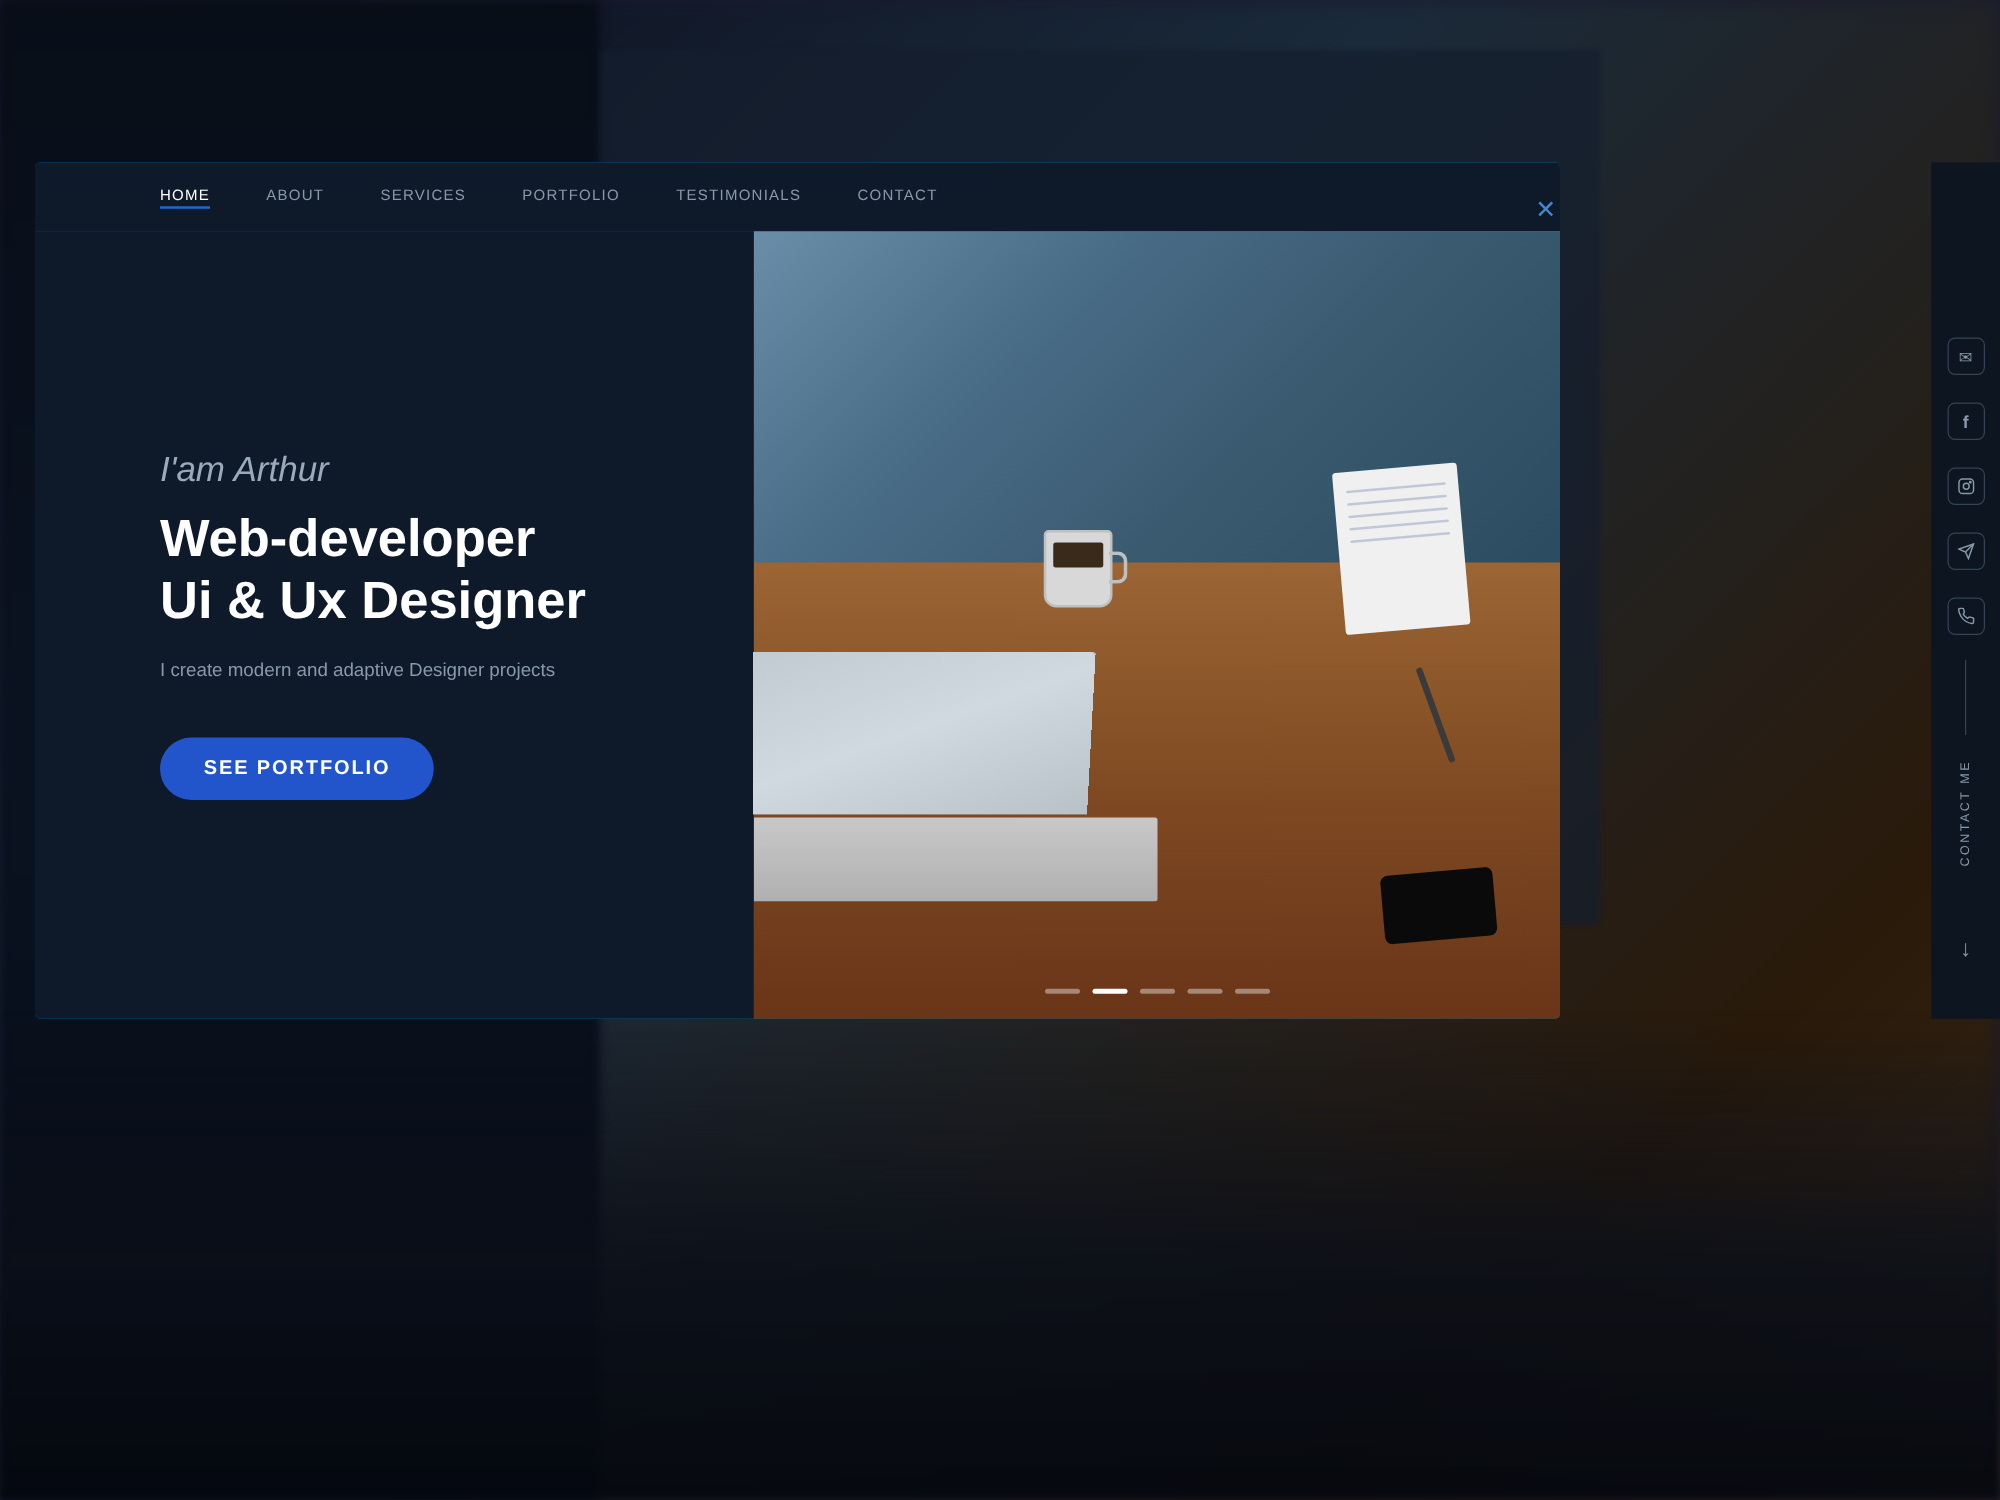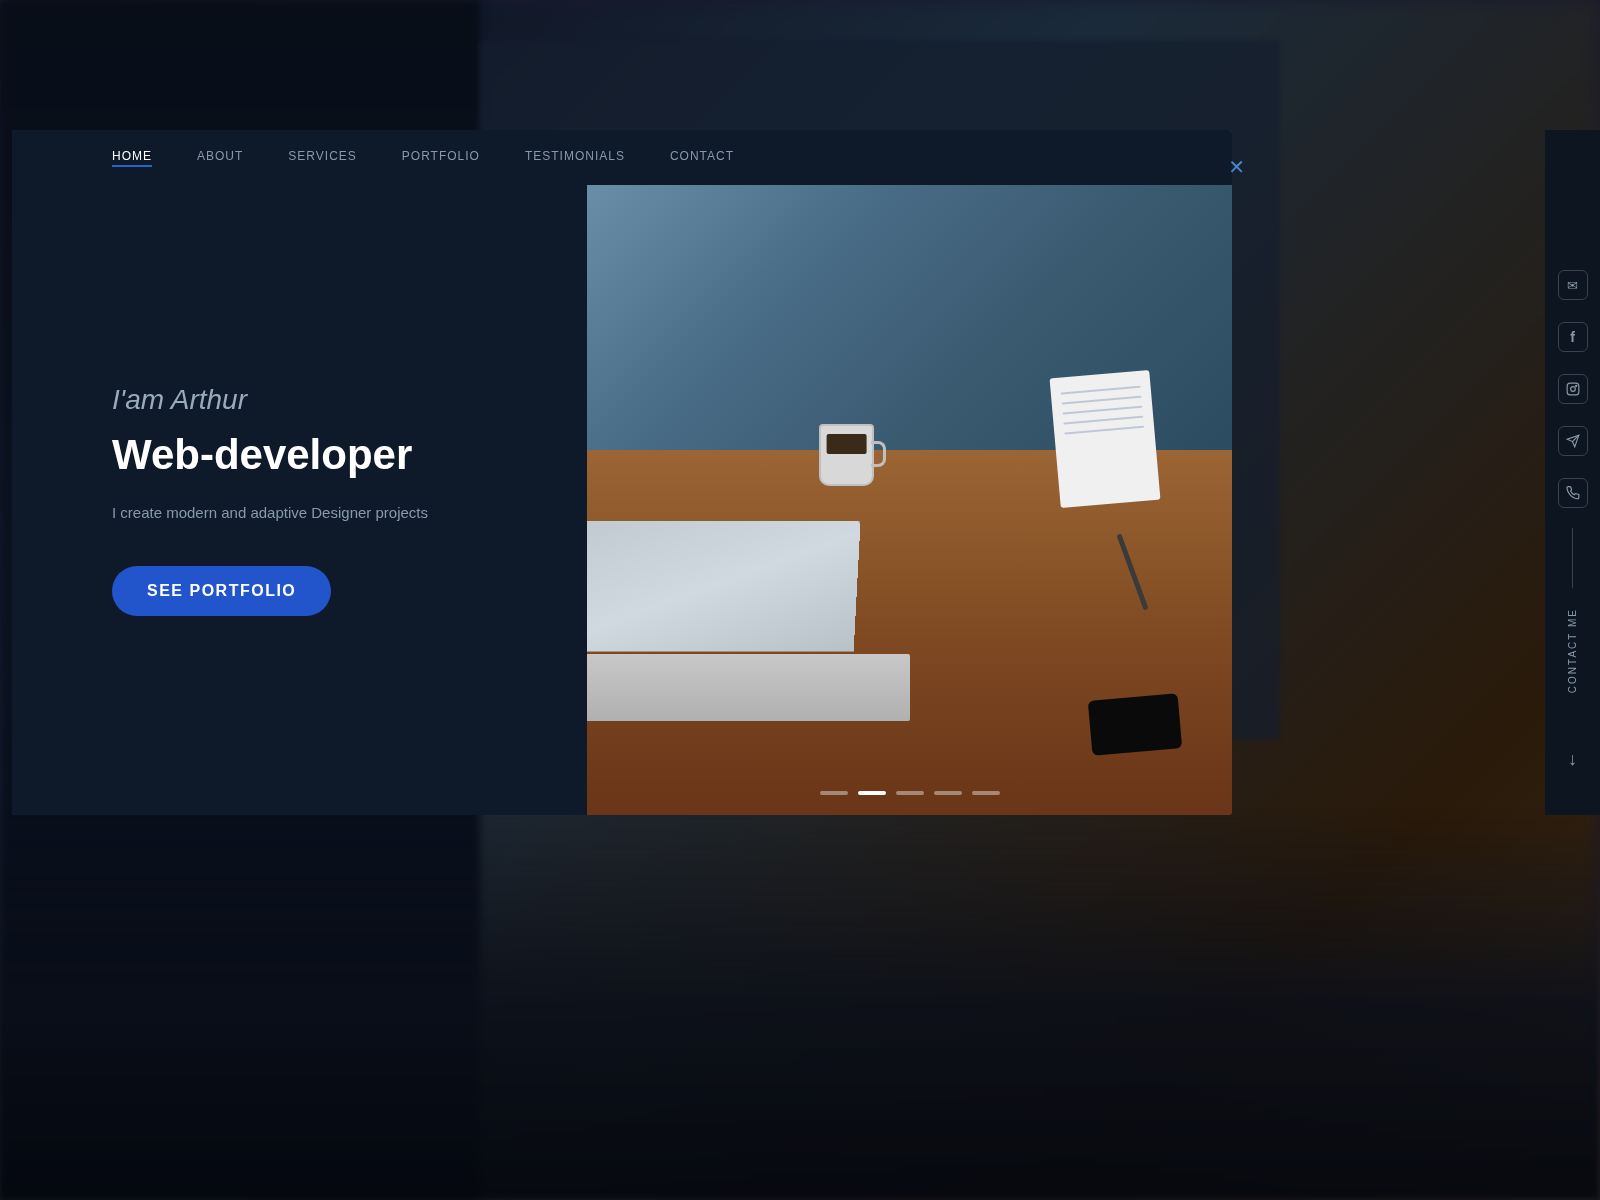--- a/index.html
+++ b/index.html
@@ -18,21 +18,21 @@
       inset: 0;
       background: linear-gradient(135deg, #0a0a1a 0%, #1a2a3a 40%, #2a1a0a 80%, #3a2a1a 100%);
       filter: blur(8px);
       z-index: 0;
     }
 
     
     .main-window {
       position: absolute;
       top: 130px;
-      left: 12px;
+      left: 28px;
       width: 1220px;
       height: 685px;
       background: #0369a1;
       border-radius: 4px;
       z-index: 10;
       overflow: hidden;
       display: flex;
       flex-direction: column;
     }
 
@@ -423,20 +423,21 @@
       <li class="nav-item">CONTACT</li>
     </ul>
   </nav>
 
   <div class="content-area">
 
     <div class="left-panel">
       <p class="greeting">I'am Arthur</p>
       <h1 class="title-main">
         <span>Web-developer</span><br>
+        <span>Ui &amp; Ux Designer</span>
       </h1>
       <p class="subtitle">I create modern and adaptive Designer projects</p>
       <button class="portfolio-btn">SEE PORTFOLIO</button>
     </div>
 
     <div class="right-panel">
       <div class="desk-scene">
 
         <div class="wall-section"></div>
 

